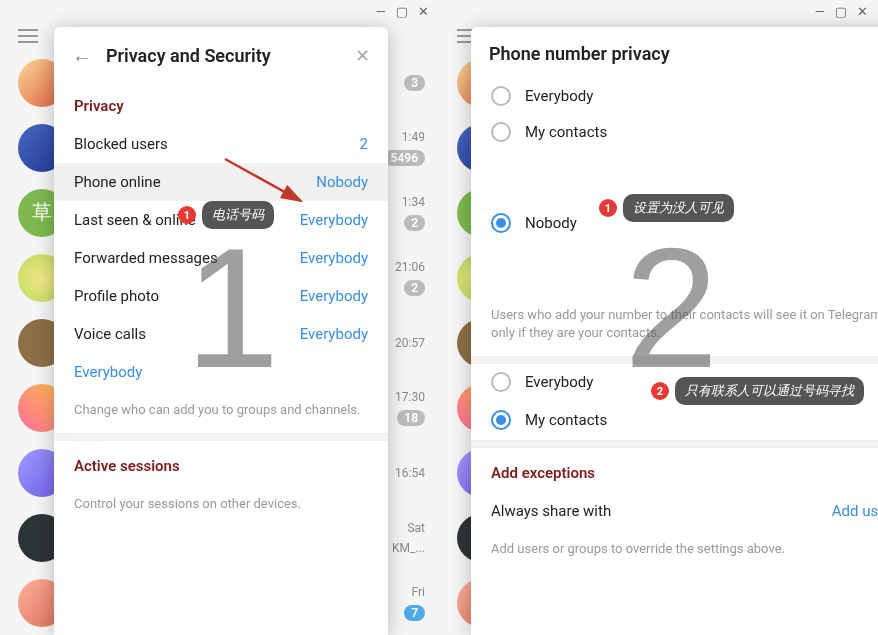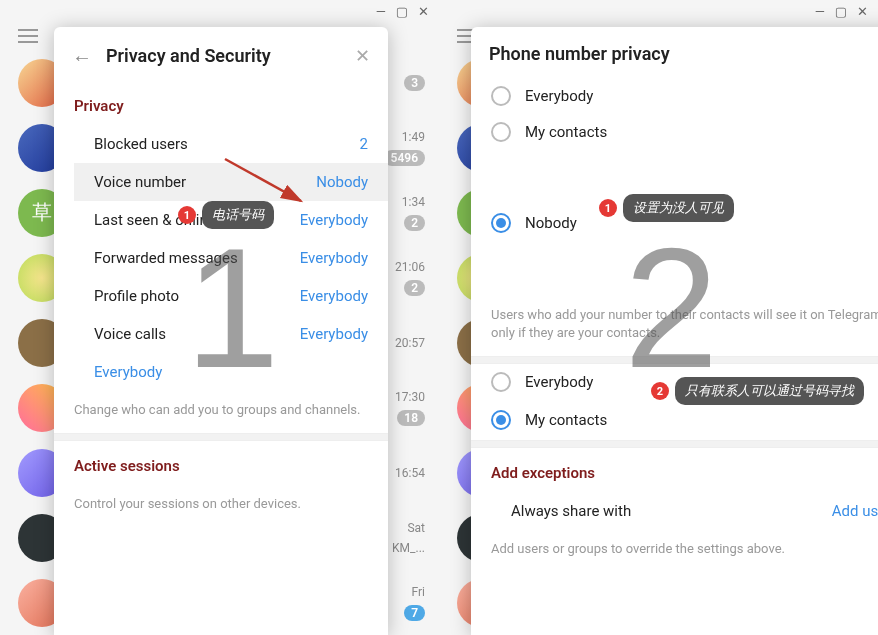--- a/index.html
+++ b/index.html
@@ -15,21 +15,21 @@
 .avatar { width: 48px; height: 48px; border-radius: 50%; flex-shrink: 0; }
 .chat-meta { margin-left: auto; display: flex; flex-direction: column; align-items: flex-end; gap: 6px; font-size: 12px; color: #888; padding-right: 4px; }
 .badge-grey { background: #bbb; color: #fff; border-radius: 10px; padding: 1px 7px; font-size: 12px; font-weight: 600; min-width: 20px; text-align: center; }
 .badge-blue { background: #4fa9e6; color: #fff; border-radius: 10px; padding: 1px 7px; font-size: 12px; font-weight: 600; min-width: 20px; text-align: center; }
 .modal { position: absolute; top: 27px; left: 54px; width: 334px; bottom: 0; background: #fff; border-radius: 6px 6px 0 0; box-shadow: 0 2px 20px rgba(0,0,0,0.25); display: flex; flex-direction: column; overflow: hidden; }
 .modal-header { display: flex; align-items: center; padding: 16px 18px 14px; gap: 14px; }
 .back-arrow { color: #888; font-size: 20px; }
 .modal-title { font-size: 18px; font-weight: 600; color: #222; flex: 1; }
 .close-x { color: #aaa; font-size: 18px; }
 .section-title { color: #7f1d1d; font-weight: 600; font-size: 15px; padding: 16px 20px 10px; }
-.setting-row { display: flex; justify-content: space-between; align-items: center; padding: 10px 20px; font-size: 15px; color: #222; cursor: pointer; margin-left: 20px; }
+.setting-row { display: flex; justify-content: space-between; align-items: center; padding: 10px 20px; font-size: 15px; color: #222; cursor: pointer; }
 .setting-row.highlight { background: #f0f0f0; }
 .setting-val { color: #3a8ee6; }
 .helper-text { color: #999; font-size: 13px; padding: 10px 20px 14px; line-height: 1.4; }
 .divider { height: 8px; background: #f2f2f2; border-top: 1px solid #eee; border-bottom: 1px solid #eee; }
 .radio-row { display: flex; align-items: center; gap: 14px; padding: 8px 20px; font-size: 15px; color: #222; cursor: pointer; }
 .radio { width: 20px; height: 20px; border: 2px solid #bbb; border-radius: 50%; position: relative; flex-shrink: 0; }
 .radio.checked { border-color: #3a8ee6; }
 .radio.checked::after { content: ""; position: absolute; top: 3px; left: 3px; width: 10px; height: 10px; background: #3a8ee6; border-radius: 50%; }
 .annot { position: absolute; display: flex; align-items: center; z-index: 50; pointer-events: none; }
 .annot-num { width: 18px; height: 18px; background: #e53935; color: #fff; border-radius: 50%; font-size: 11px; font-weight: 700; display: flex; align-items: center; justify-content: center; margin-right: 6px; }
@@ -126,21 +126,21 @@
       <span class="back-arrow">←</span>
       <span class="modal-title">Privacy and Security</span>
       <span class="close-x">✕</span>
     </div>
     <div class="section-title">Privacy</div>
     <div class="setting-row">
         <span>Blocked users</span>
         <span class="setting-val">2</span>
       </div>
     <div class="setting-row highlight">
-        <span>Voice number</span>
+        <span>Phone online</span>
         <span class="setting-val">Nobody</span>
       </div>
     <div class="setting-row">
         <span>Last seen &amp; online</span>
         <span class="setting-val">Everybody</span>
       </div>
     <div class="setting-row">
         <span>Forwarded messages</span>
         <span class="setting-val">Everybody</span>
       </div>

